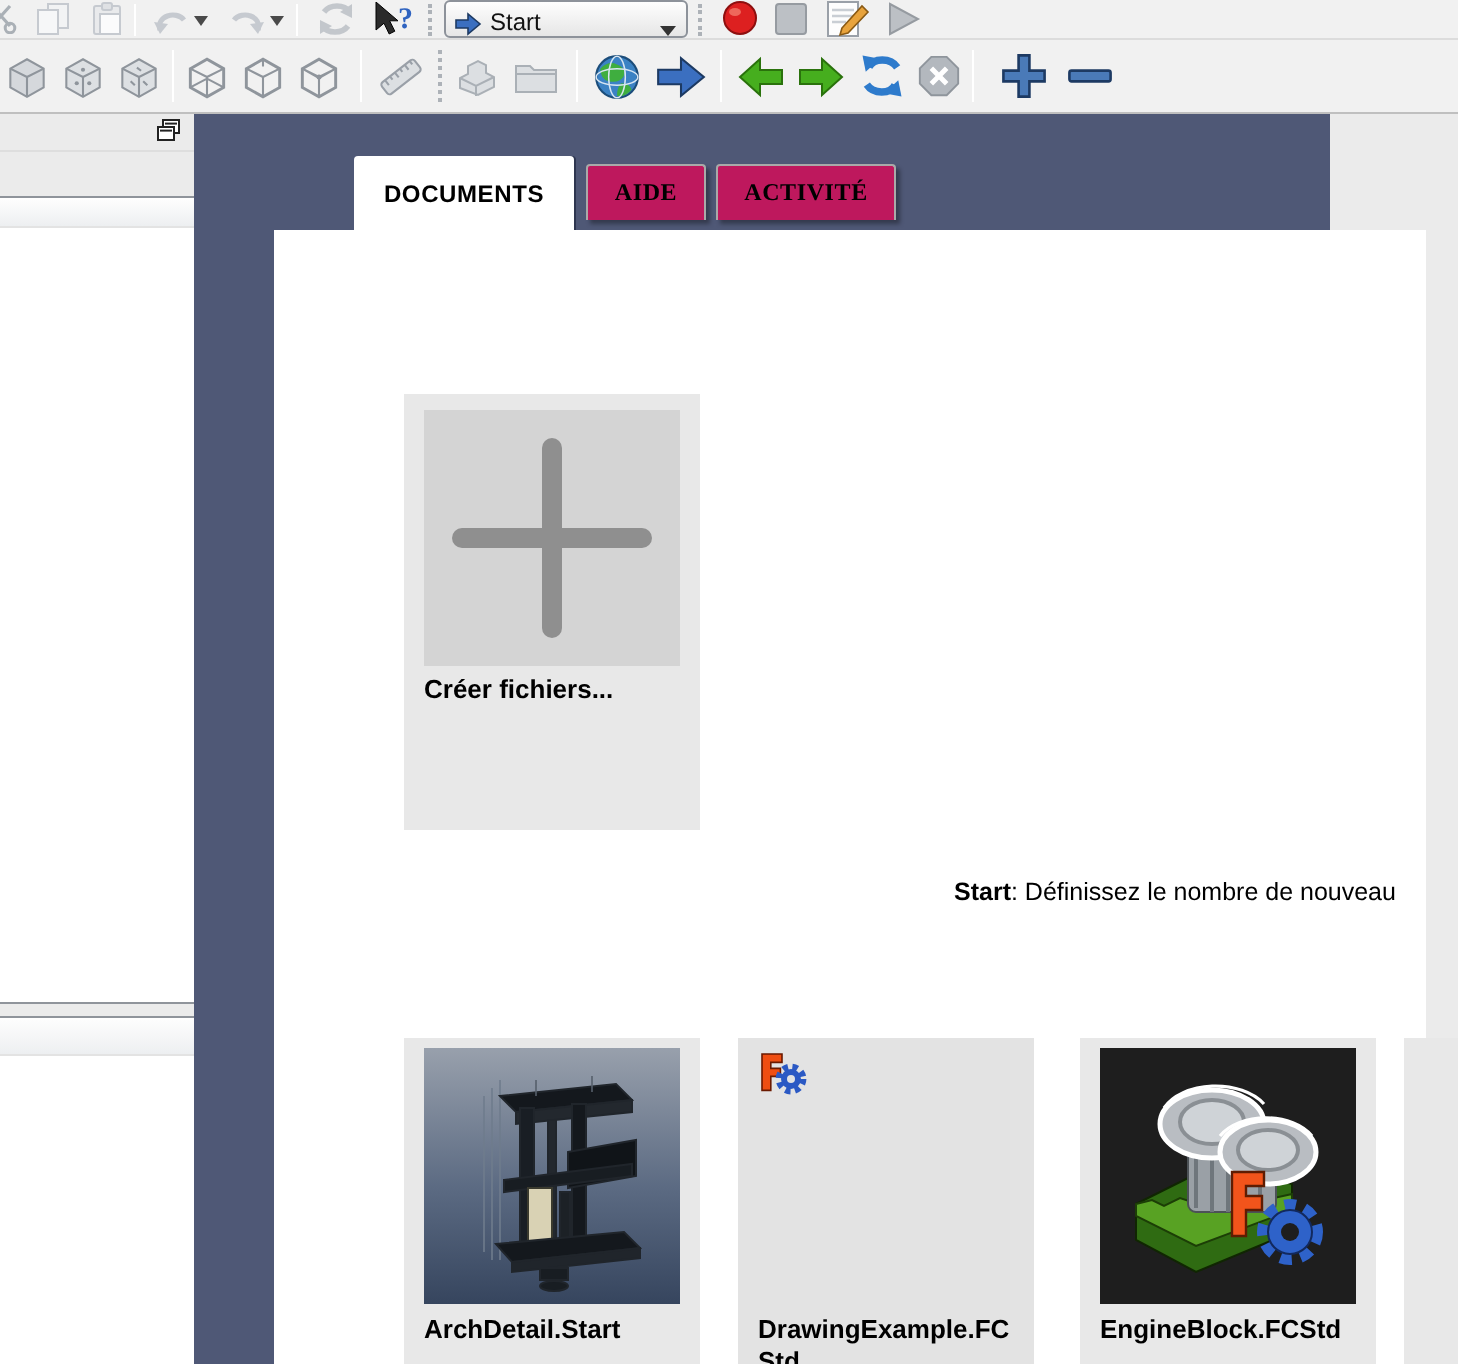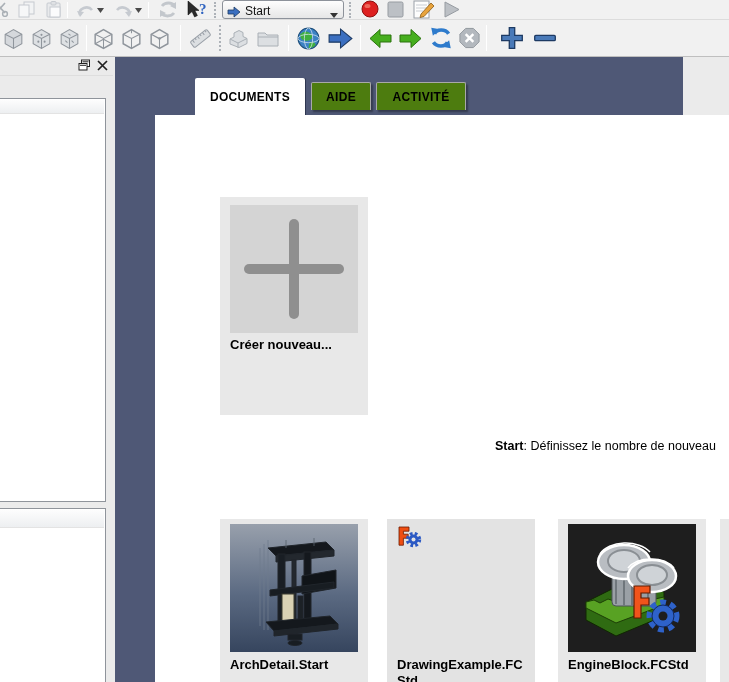--- a/index.html
+++ b/index.html
@@ -23,25 +23,25 @@
   #dock { position:absolute; top:57px; left:0; width:113px; height:625px; background:#ebebeb; }
   #dock-titlebar { position:absolute; top:0; left:0; width:113px; height:19px; background:#ebebeb; border-bottom:1px solid #dedede; }
   #dock-titlebar .btns { position:absolute; right:4px; top:2px; display:flex; gap:5px; }
   .panel { position:absolute; left:-8px; width:114px; background:#fff; border:1px solid #8f949b; box-shadow:inset 0 0 0 1px #fff; }
   #panel-tree { top:41px; height:404px; }
   #panel-prop { top:451px; height:200px; }
   .panel-header { height:18px; background:linear-gradient(#fdfdfd,#edeff1); border-bottom:1px solid #e3e3e3; margin:1px; }
   #panel-tree .panel-header { height:14px; }
 
   
-  #mdi { position:absolute; top:57px; left:115px; width:568px; height:625px; background:#4f5876; }
+  #mdi { position:absolute; top:57px; left:97px; width:568px; height:625px; background:#4f5876; }
   #tabbar { position:absolute; top:21px; left:0; width:100%; height:37px; }
   .tab { position:absolute; display:flex; align-items:center; justify-content:center; font-size:12px; font-weight:bold; color:#000; letter-spacing:.3px; border-radius:2px 2px 0 0; cursor:default; }
   .tab.active { top:0; height:37px; background:#fff; box-shadow:1px 0 0 #2e3650; }
-  .tab.inactive { top:4px; height:28px; background:#4d7c0f; border:1px solid #a9a9a9; border-bottom:none; box-shadow:2px 2px 2px rgba(0,0,0,.35); }
+  .tab.inactive { top:4px; height:28px; background:#be185d; border:1px solid #a9a9a9; border-bottom:none; box-shadow:2px 2px 2px rgba(0,0,0,.35);font-family:Liberation Serif, serif; }
   #tab-documents { left:80px; width:110px; }
   #tab-aide { left:196px; width:60px; }
   #tab-activite { left:261px; width:90px; }
 
   #page { position:absolute; top:58px; left:40px; width:576px; height:567px; background:#fff; }
 
   .card { position:absolute; width:148px; background:#e8e8e8; }
   #create-card { left:65px; top:82px; height:218px; }
   .thumb-box { position:absolute; left:10px; top:8px; width:128px; height:128px; }
   #create-card .thumb-box { background:#d4d4d4; }
@@ -322,21 +322,21 @@
     </div>
   </div>
 
   <div id="page">
 
     <div id="create-card" class="card">
       <div class="thumb-box">
         <div class="plus-bar h"></div>
         <div class="plus-bar v"></div>
       </div>
-      <div class="card-title">Créer nouveau...</div>
+      <div class="card-title">Créer fichiers...</div>
     </div>
 
     <div id="tip-line">
       <b>Start</b><span>: Définissez le nombre de nouveau</span>
     </div>
 
     <div id="file-card-1" class="card file-card">
       <div class="thumb-box">
         <svg width="128" height="128" viewBox="0 0 128 128">
           <g stroke="#20252b" stroke-width="1">

